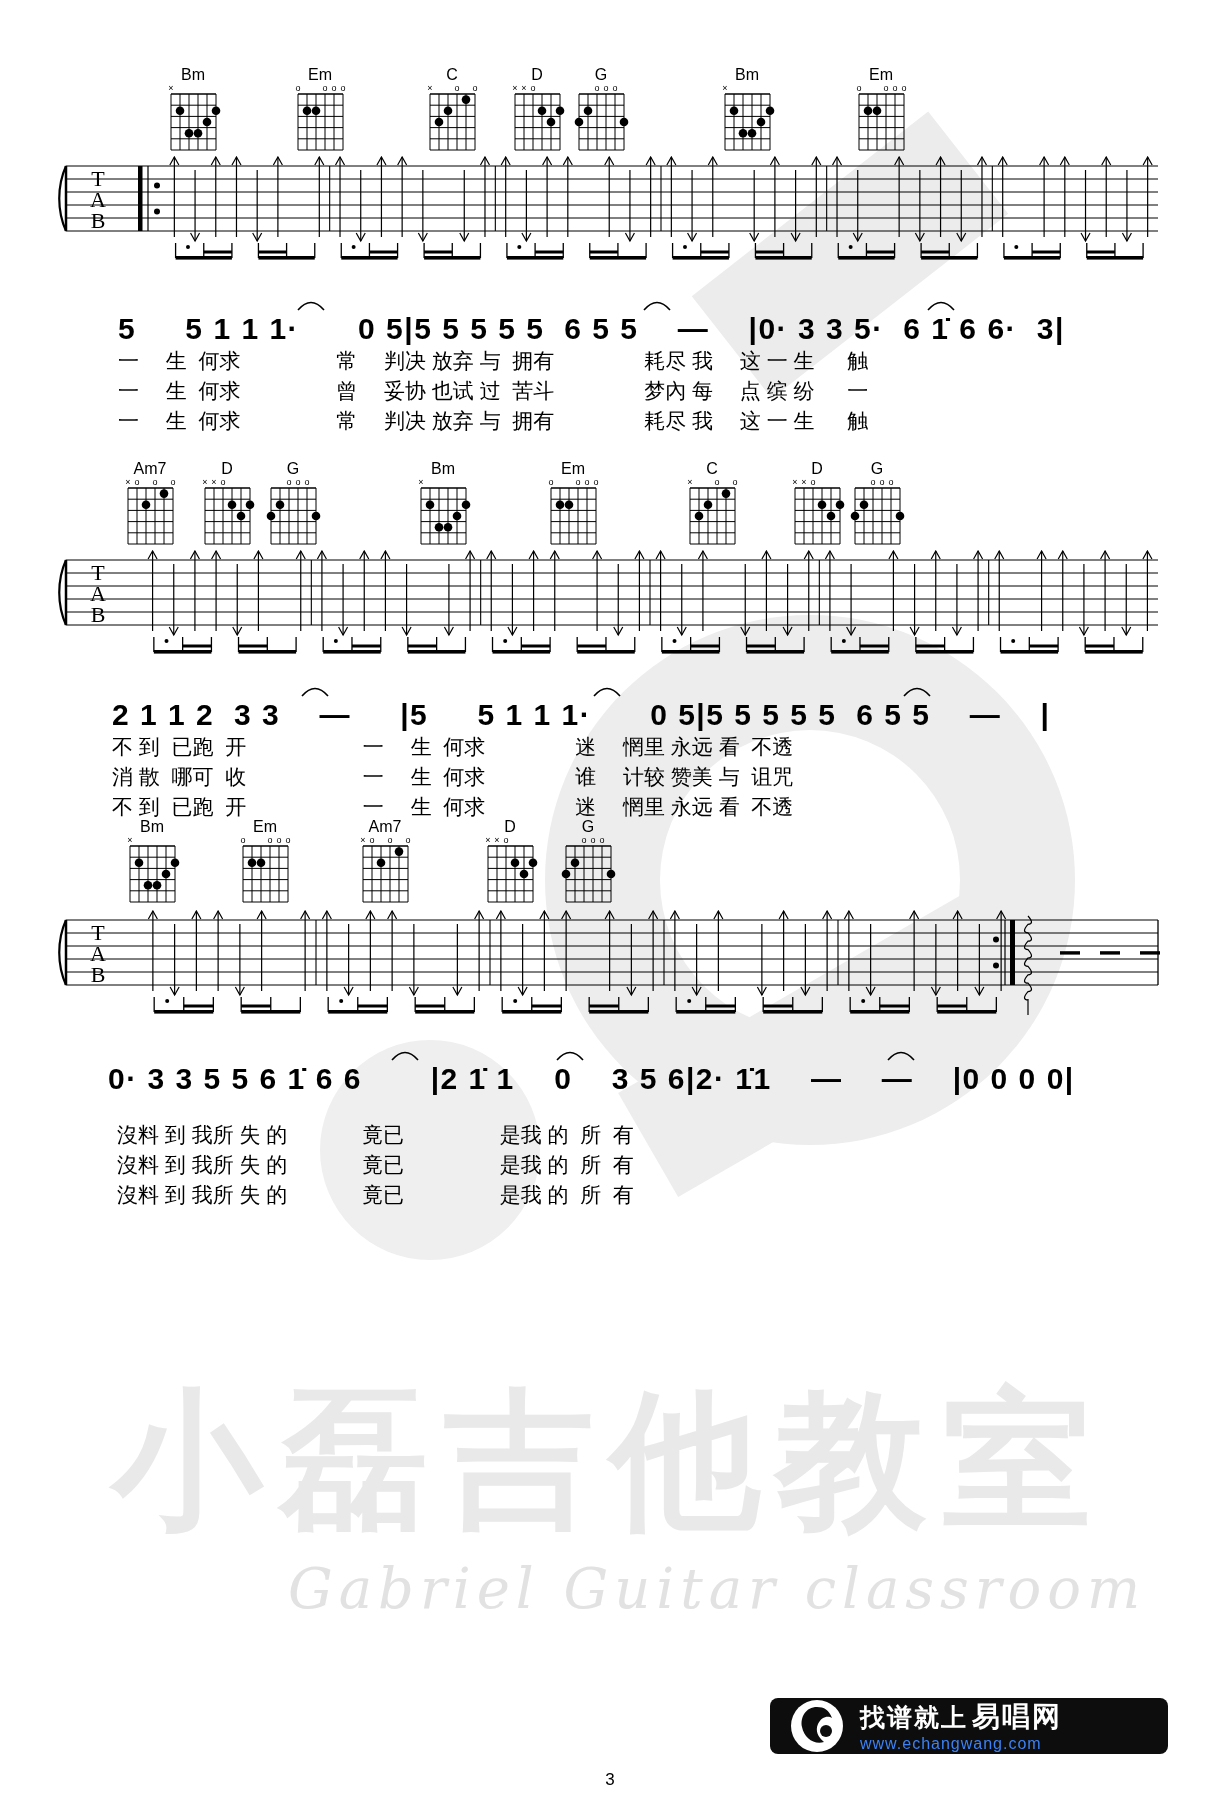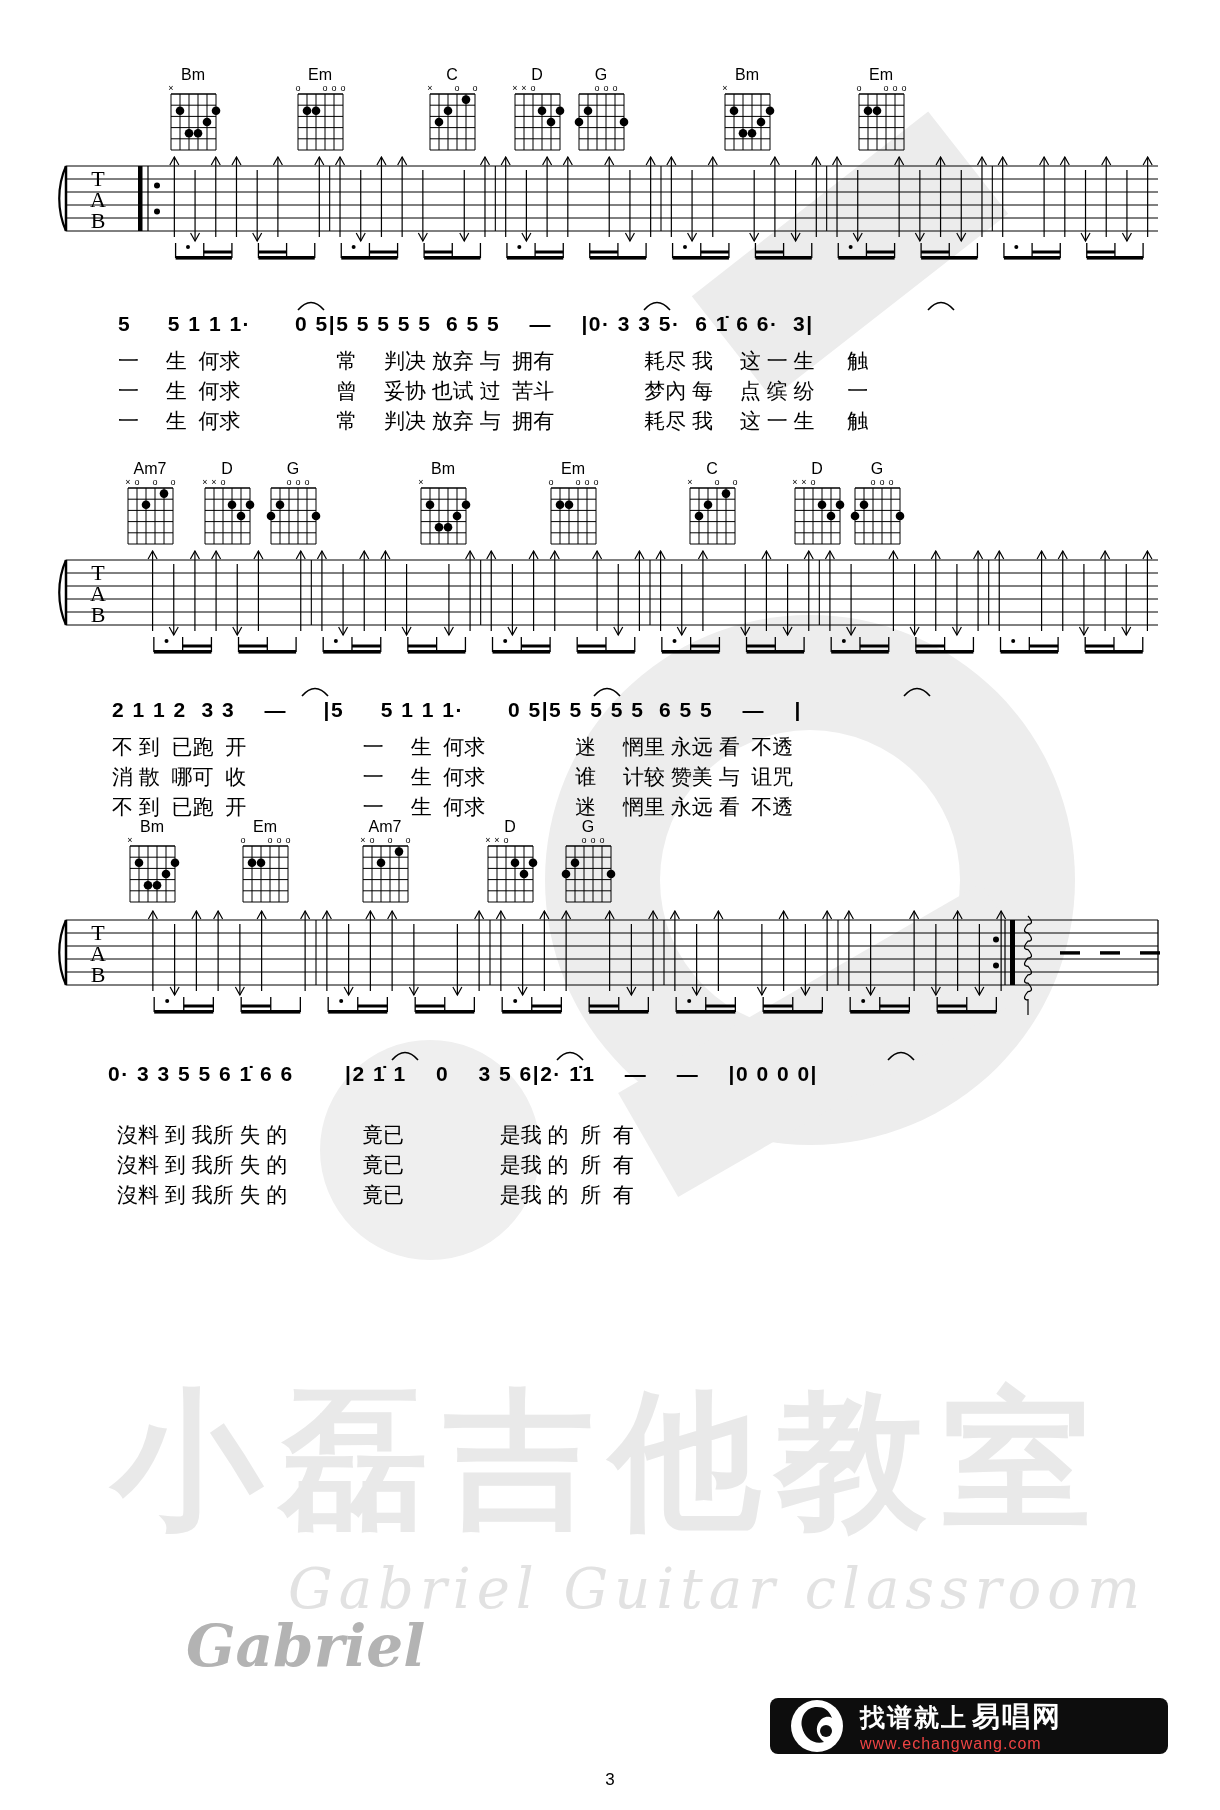--- a/index.html
+++ b/index.html
@@ -2,37 +2,37 @@
 <html><head>
 <meta charset="utf-8">
 <style>
   html,body{margin:0;padding:0;background:#888;}
   .page{position:relative;width:1220px;height:1810px;background:#fff;margin:0 auto;
         font-family:"Liberation Sans","DejaVu Sans",sans-serif;color:#000;overflow:hidden;}
   .wm-layer{position:absolute;inset:0;z-index:0;}
   .content{position:absolute;inset:0;z-index:1;}
   .chord{position:absolute;}
   .staff{position:absolute;left:52px;}
-  .melody{position:absolute;white-space:pre;font-size:21px;letter-spacing:1.5px;font-weight:bold;}
+  .melody{position:absolute;white-space:pre;font-size:30px;letter-spacing:1.5px;font-weight:bold;}
   .lyrics{position:absolute;white-space:pre;font-size:21px;line-height:30px;}
   .slur{position:absolute;width:30px;height:12px;}
   .wm-title{position:absolute;left:0;width:100%;text-align:center;font-size:150px;font-weight:bold;
             color:#e9e9e9;letter-spacing:16px;white-space:nowrap;}
   .wm-script{position:absolute;font-family:"DejaVu Serif","Liberation Serif",serif;font-style:italic;
              font-size:56px;color:#e2e2e2;letter-spacing:6px;white-space:nowrap;}
   .credit{position:absolute;display:flex;align-items:baseline;gap:26px;white-space:nowrap;}
   .credit-name{font-family:"DejaVu Serif","Liberation Serif",serif;font-style:italic;font-size:58px;
                color:#b3b3b3;font-weight:bold;}
   .credit-text{font-size:34px;font-weight:bold;color:#bdbdbd;letter-spacing:3px;}
   .footer-box{position:absolute;background:#0d0d0d;border-radius:8px;display:flex;align-items:center;
               gap:14px;padding:8px 18px;box-sizing:border-box;}
   .footer-texts{display:flex;flex-direction:column;justify-content:center;line-height:1.25;}
   .footer-title{color:#fff;font-size:25px;font-weight:bold;letter-spacing:2px;white-space:nowrap;}
   .footer-title .brand{font-size:28px;margin-left:4px;}
-  .footer-url{color:#ef4444;font-size:16px;letter-spacing:1px;}
+  .footer-url{color:#3b82f6;font-size:16px;letter-spacing:1px;}
   .page-num{position:absolute;left:0;width:100%;text-align:center;font-size:17px;}
 </style>
 </head>
 <body>
 
 <div class="page">
 
   <svg class="wm-layer" width="1220" height="1810" viewBox="0 0 1220 1810">
     <rect x="700" y="190" width="300" height="130" fill="#ececec" transform="rotate(-38 850 255)"></rect>
     <circle cx="810" cy="880" r="265" fill="#ededed"></circle>
@@ -999,21 +999,20 @@
           <div class="lyrics" style="left: 96px; top: 1120px;">　沒料 到 我所 失 的　　　  竟已　　　　  是我 的  所  有
 　沒料 到 我所 失 的　　　  竟已　　　　  是我 的  所  有
 　沒料 到 我所 失 的　　　  竟已　　　　  是我 的  所  有</div>
         </div>
       </div>
 
     <div class="wm-title" style="top:1362px;">小磊吉他教室</div>
     <div class="wm-script" style="left:288px;top:1556px;">Gabriel Guitar classroom</div>
 
     <div class="credit" style="left:186px;top:1612px;">
-      <span class="credit-name">Gabriel</span>
     </div>
 
     <div class="footer-box" style="left:770px;top:1698px;width:398px;height:56px;">
       <svg width="58" height="58" viewBox="0 0 58 58">
         <circle cx="29" cy="29" r="26" fill="#ffffff"></circle>
         <path d="M29 10 C18 10 12 20 14 30 C16 41 26 48 36 45 C30 40 27 34 30 27 C33 20 40 18 44 21 C41 13 36 10 29 10 Z" fill="#0d0d0d"></path>
         <circle cx="38" cy="34" r="6" fill="#0d0d0d"></circle>
       </svg>
       <div class="footer-texts">
         <div class="footer-title">

